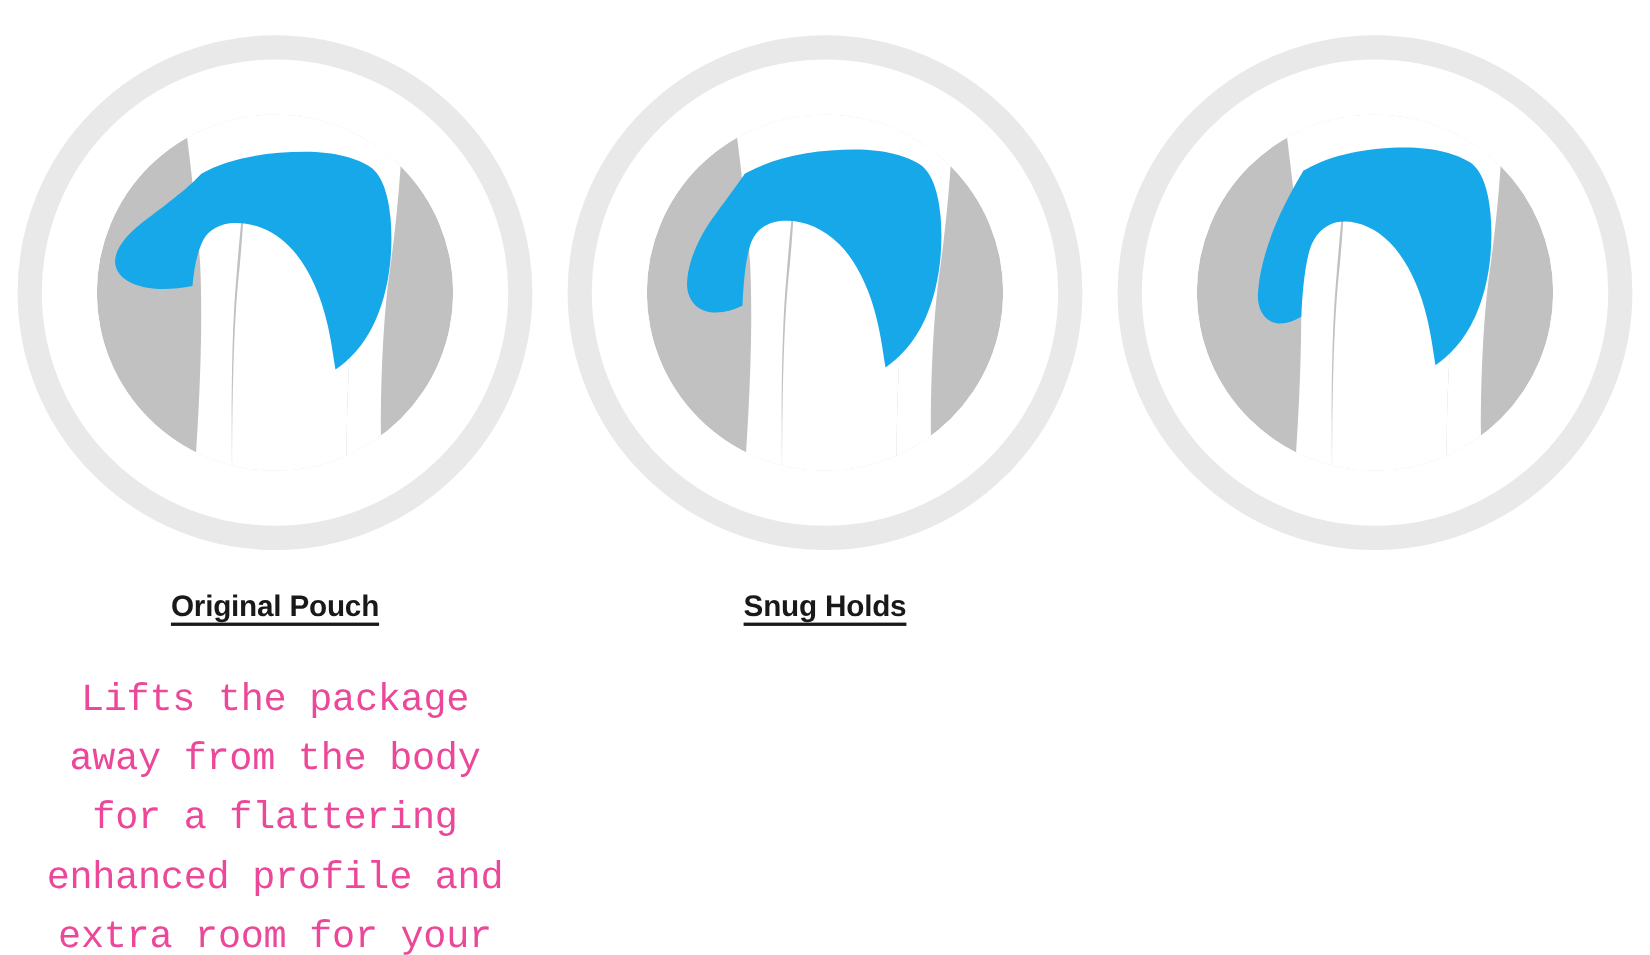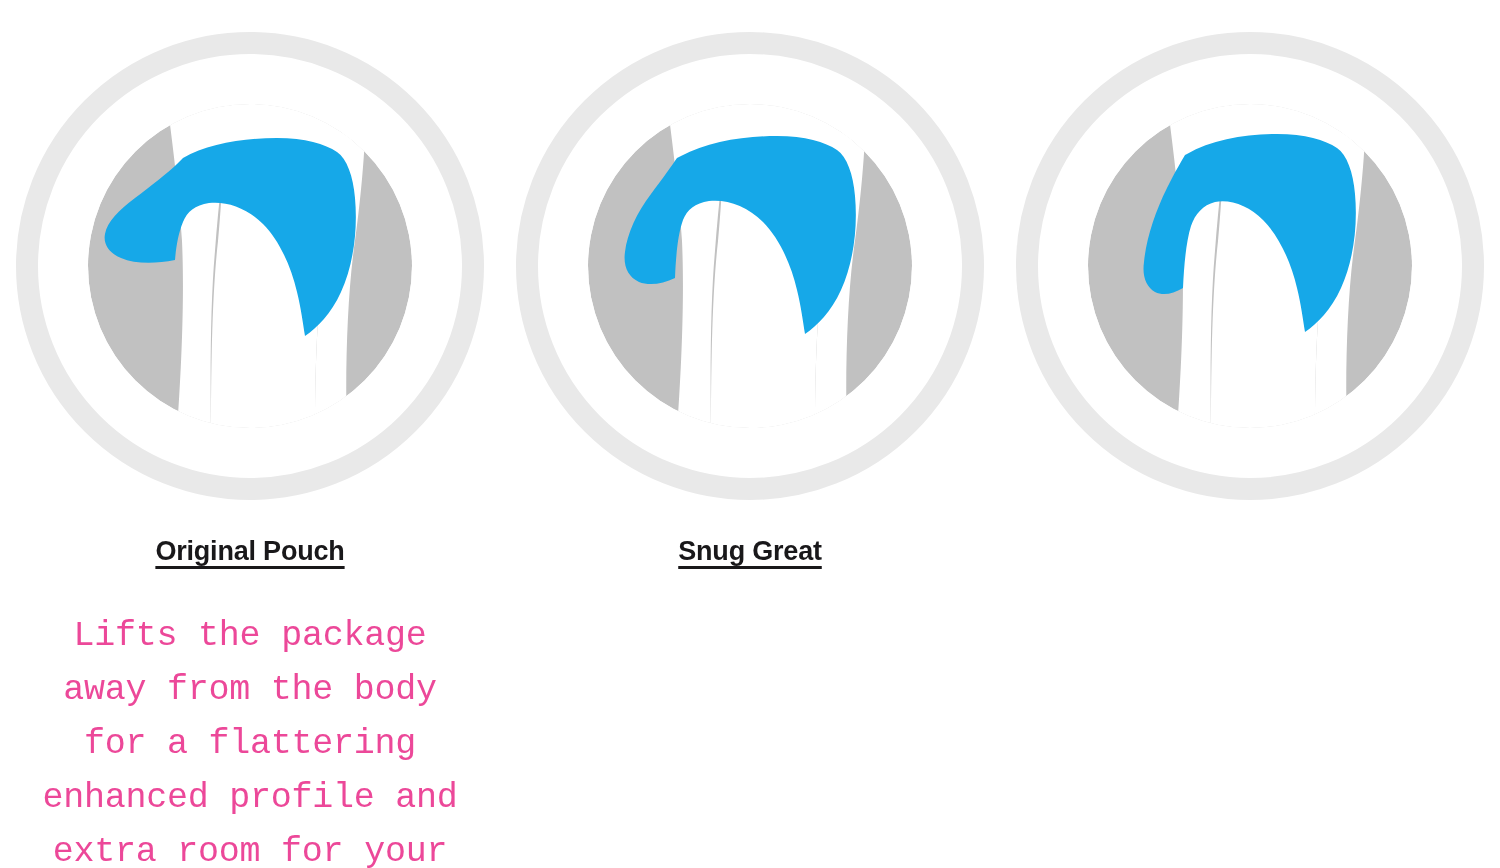--- a/index.html
+++ b/index.html
@@ -180,21 +180,21 @@
                    C 180 177, 172 184, 168 194
                    C 163 208, 161 228, 160 252
                    C 148 258, 134 260, 124 256
                    C 113 251, 108 240, 110 226
                    C 112 208, 122 186, 136 168
                    C 148 152, 158 138, 162 132
                    Z" fill="#16A8E8"></path>
         </g>
       </svg>
     </div>
-    <div class="pouch-title">Snug Great</div>
+    <div class="pouch-title">Snug Holds</div>
   </div>
 
   <div class="pouch-col col-3">
     <div class="illustration">
       <svg viewBox="0 0 470 480" xmlns="http://www.w3.org/2000/svg" aria-hidden="true">
         <defs>
           <clipPath id="disc3">
             <circle cx="235" cy="240" r="162"></circle>
           </clipPath>
         </defs>

